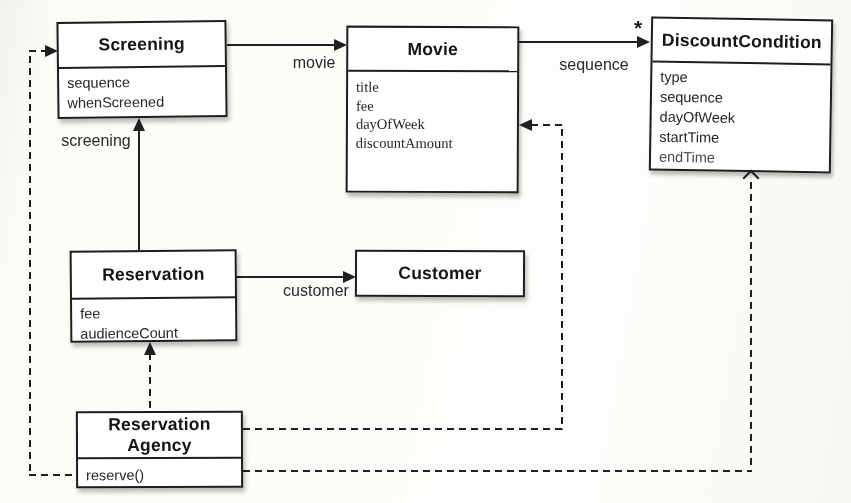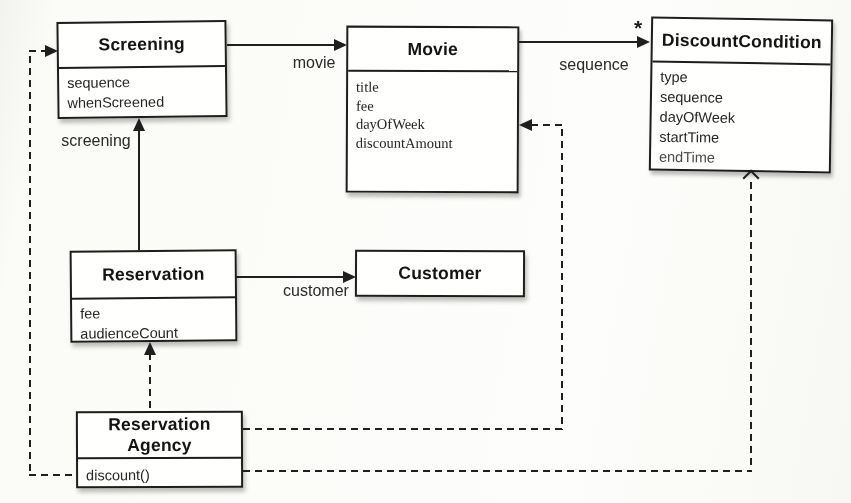--- a/index.html
+++ b/index.html
@@ -108,21 +108,21 @@
     <div class="box-title" style="height:43px;">Customer</div>
   </div>
 
   <div class="uml-box" style="left:76px;top:411px;width:167px;height:77px;transform:rotate(-0.2deg);">
     <div class="box-title two-line" style="height:44px;">
       <div>Reservation</div>
       <div>Agency</div>
     </div>
     <div class="box-divider"></div>
     <div class="box-attrs" style="line-height:24px;">
-      <div>discount()</div>
+      <div>reserve()</div>
     </div>
   </div>
 
   <div class="solid-h" style="left:227px;top:44px;width:110px;"></div>
   <span class="ah ah-right" style="left:334px;top:39px;"></span>
   <div class="edge-label" style="left:283px;top:54px;width:62px;">movie</div>
 
   <div class="solid-h" style="left:519px;top:41px;width:121px;"></div>
   <span class="ah ah-right" style="left:637px;top:36px;"></span>
   <div class="mult" style="left:626px;top:16px;width:24px;text-align:center;">*</div>

